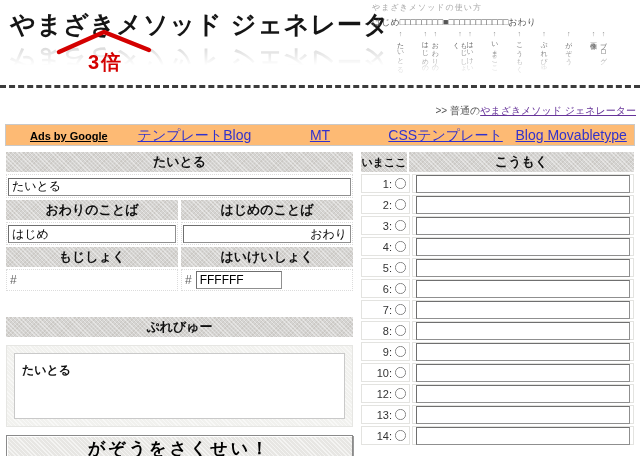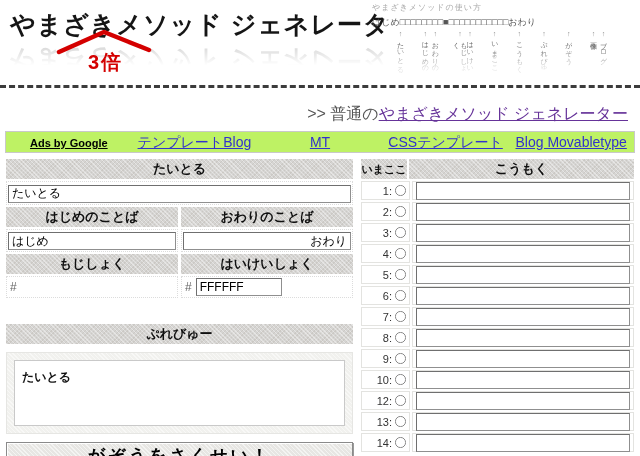--- a/index.html
+++ b/index.html
@@ -51,26 +51,26 @@
   }
   @supports (-webkit-background-clip:text){
     .vlabel{
       background:linear-gradient(to bottom,#3a3a3a,#9a9a9a 55%,#e2e2e2 90%);
       -webkit-background-clip:text;background-clip:text;
       -webkit-text-fill-color:transparent;
     }
   }
   
   #subnav{
-    text-align:right;font-size:16px;padding:12px 12px 2px 0;color:#555;
+    text-align:right;font-size:10px;padding:12px 4px 2px 0;color:#555;
   }
   #subnav .prefix{color:#555;}
   #subnav a{color:#663399;text-decoration:underline;}
   #adsbar{
-    margin:4px 5px 0 5px;border:1px solid #c9c9c9;background:#bef264;
+    margin:4px 5px 0 5px;border:1px solid #c9c9c9;background:#fdba74;
     display:flex;align-items:center;height:20px;
   }
   #adsbar .slot{flex:1;text-align:center;white-space:nowrap;}
   #adsbar .brand{font-size:11px;font-weight:bold;color:#000;text-decoration:underline;}
   #adsbar a.adlink{font-size:14px;color:#3232cc;text-decoration:underline;}
   
   #content{display:flex;gap:8px;padding:0 6px;margin-top:6px;}
   #left-col{width:347px;flex:0 0 347px;}
   #right-col{flex:1;}
   .hdr{
@@ -240,22 +240,22 @@
 
 <div id="content">
 
   <div id="left-col">
     <div class="hdr">たいとる</div>
     <div class="cell">
       <input type="text" class="full-input" value="たいとる" style="">
     </div>
 
     <div class="two-col">
+      <div class="hdr">おわりのことば</div>
       <div class="hdr">はじめのことば</div>
-      <div class="hdr">おわりのことば</div>
     </div>
     <div class="two-col">
       <div class="cell">
         <input type="text" class="full-input" value="はじめ" style="">
       </div>
       <div class="cell">
         <input type="text" class="full-input right-align" value="おわり" style="">
       </div>
     </div>
 

